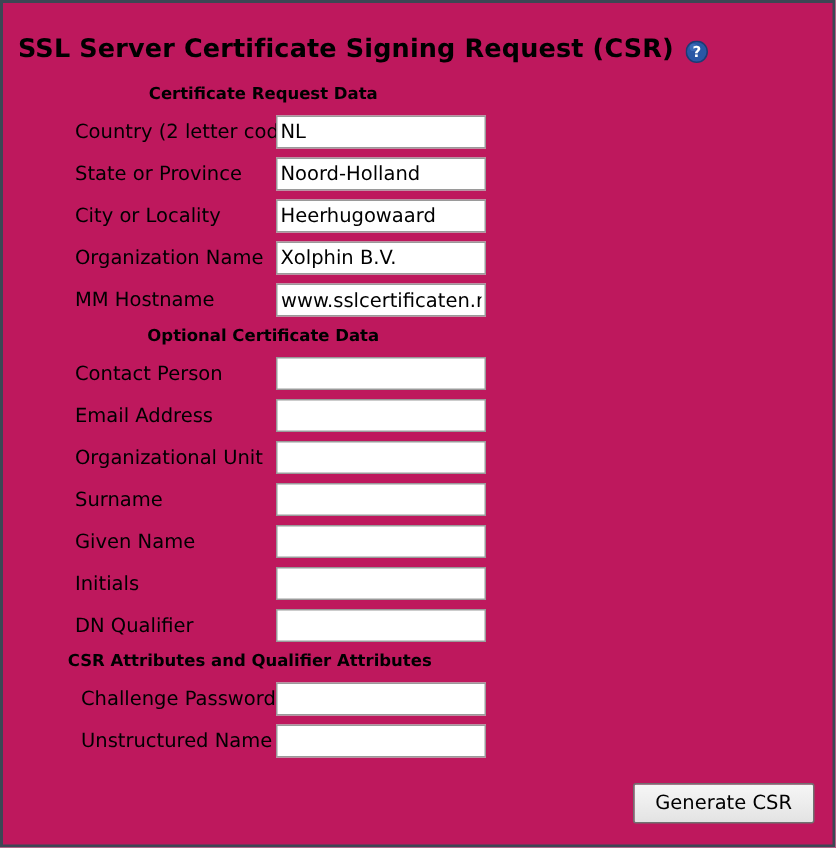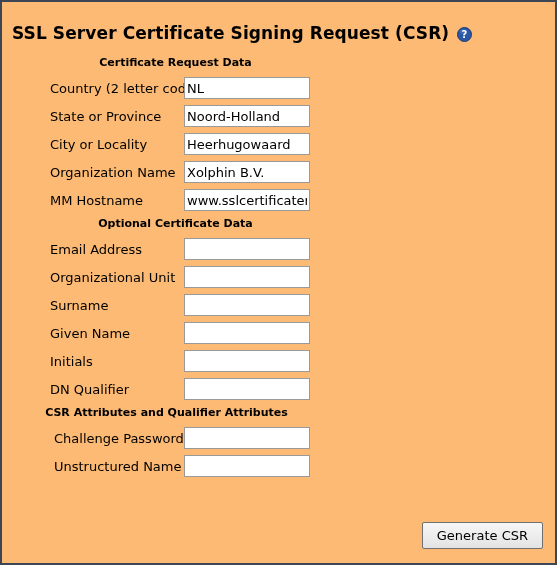--- a/index.html
+++ b/index.html
@@ -11,21 +11,21 @@
     height: 565px;
     background: #ffffff;
     font-family: "DejaVu Sans", "Liberation Sans", sans-serif;
     overflow: hidden;
   }
   .page-frame {
     box-sizing: border-box;
     width: 557px;
     height: 565px;
     border: 2px solid #3d4654;
-    background: #fdba74;
+    background: #be185d;
     position: relative;
   }
   .title-bar {
     display: flex;
     align-items: center;
     gap: 8px;
     padding: 21px 0 0 10px;
   }
   .page-title {
     font-size: 17px;
@@ -73,21 +73,21 @@
   .field-label {
     font-size: 13px;
     color: #000000;
     white-space: nowrap;
     flex: 0 0 auto;
   }
   .field-input {
     box-sizing: border-box;
     position: absolute;
     left: 182px;
-    width: 126px;
+    width: 140px;
     height: 22px;
     border: 1px solid #9a9a9a;
     background: #ffffff;
     font-family: "DejaVu Sans", "Liberation Sans", sans-serif;
     font-size: 13px;
     color: #000000;
     padding: 0 2px;
     outline: none;
     line-height: 20px;
   }
@@ -168,20 +168,26 @@
 
     <div class="row-wrap">
       <div class="field-row">
         <span class="field-label">MM Hostname</span>
         <input class="field-input" type="text" value="www.sslcertificaten.nl" style="">
       </div>
     </div>
 
     <div class="section-heading">Optional Certificate Data</div>
 
+    <div class="row-wrap">
+      <div class="field-row">
+        <span class="field-label">Contact Person</span>
+        <input class="field-input" type="text" value="" style="">
+      </div>
+    </div>
 
     <div class="row-wrap">
       <div class="field-row">
         <span class="field-label">Email Address</span>
         <input class="field-input" type="text" value="" style="">
       </div>
     </div>
 
     <div class="row-wrap">
       <div class="field-row">

